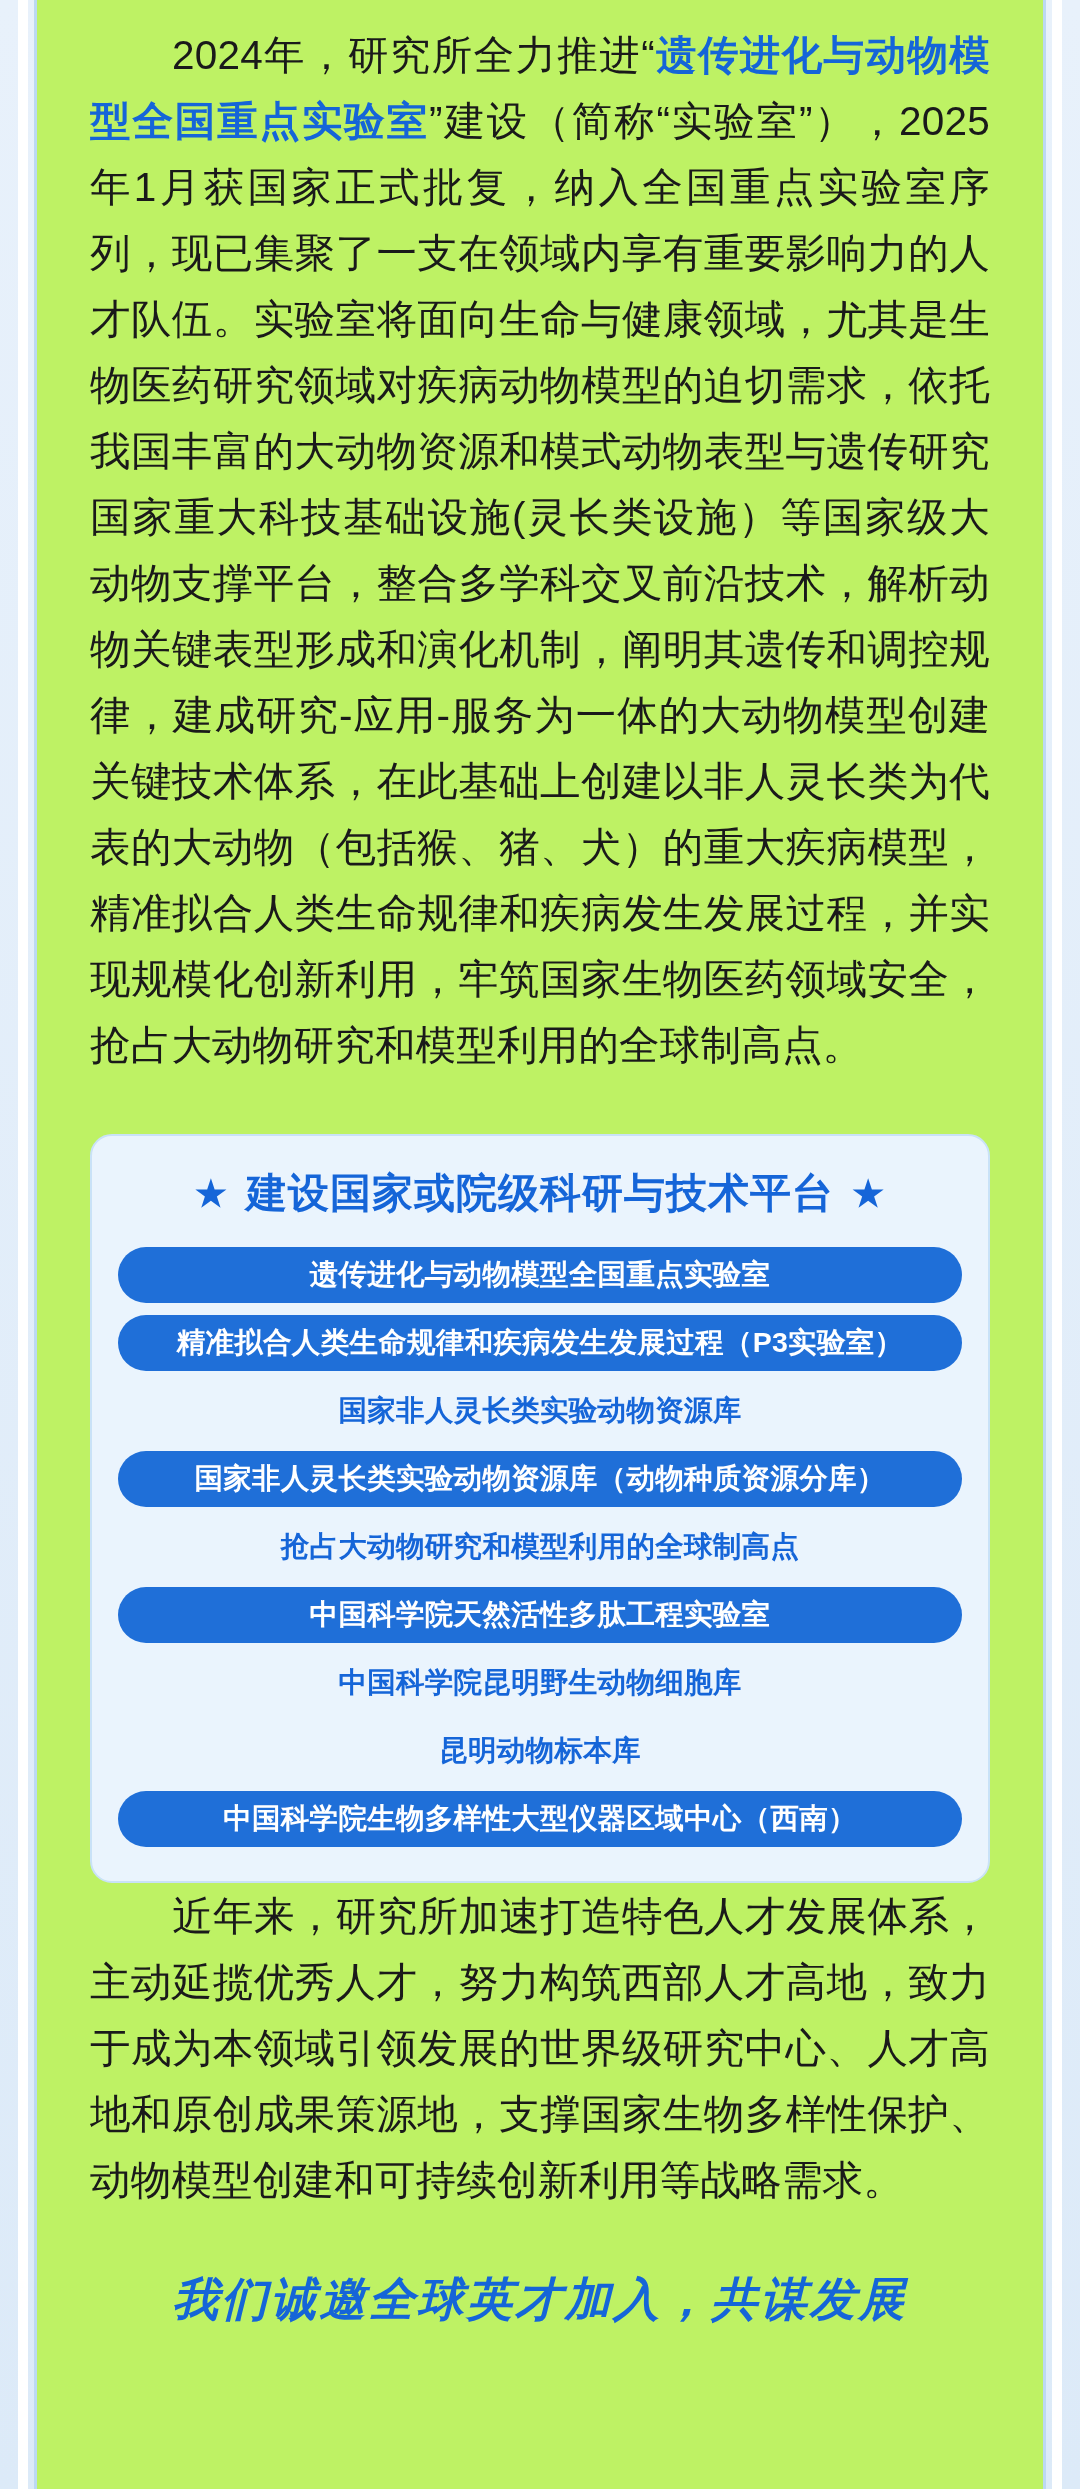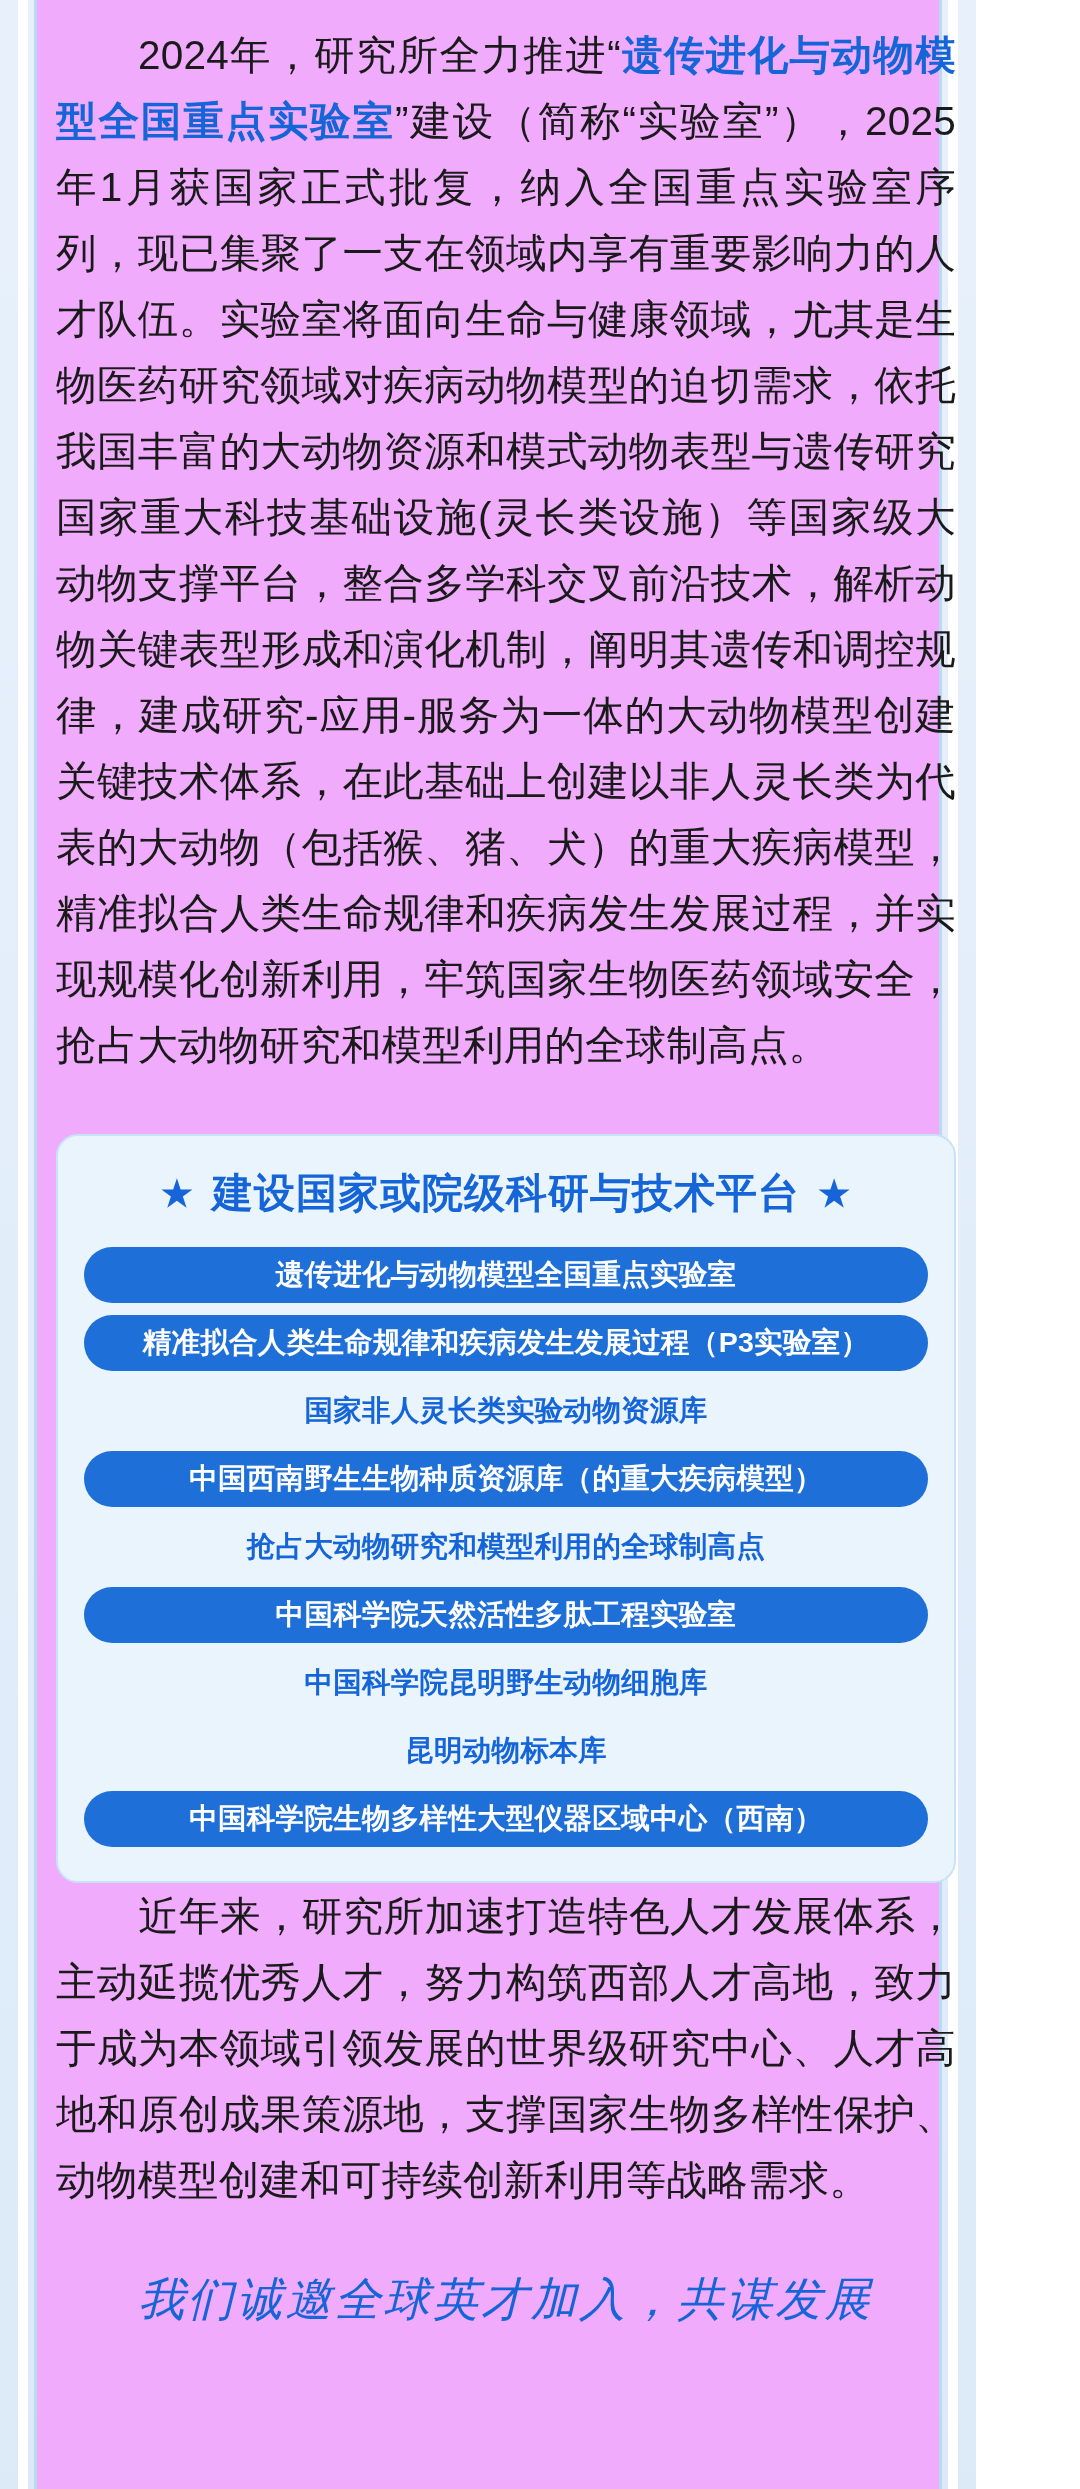--- a/index.html
+++ b/index.html
@@ -8,24 +8,24 @@
   }
   body {
     width: 1080px;
     min-height: 2489px;
     background: #ffffff;
     font-family: "Liberation Sans", sans-serif;
     -webkit-font-smoothing: antialiased;
   }
   .page {
     position: relative;
-    width: 976px;
+    width: 1080px;
     min-height: 2489px;
     box-sizing: border-box;
-    background: #f0abfc;
+    background: #bef264;
     overflow: hidden;
   }
   
   .rail {
     position: absolute;
     top: 0;
     bottom: 0;
     width: 34px;
     background: linear-gradient(180deg, #e8f1fb 0%, #dceaf8 100%);
   }
@@ -114,21 +114,21 @@
   }
   .plat-item:last-child { margin-bottom: 0; }
 
   .para2 { margin-top: 54px; }
 
   .invite {
     margin-top: 56px;
     text-align: center;
     color: #1565d8;
     font-size: 46px;
-    font-weight: normal;
+    font-weight: bold;
     font-style: italic;
     letter-spacing: 3px;
     font-family: "Liberation Serif", serif;
   }
 </style>
 </head>
 <body>
 
 <div class="page">
 
@@ -148,21 +148,21 @@
     <div class="platform-card">
       <div class="platform-title">
         <span class="star">★</span>
         <span>建设国家或院级科研与技术平台</span>
         <span class="star">★</span>
       </div>
       <div class="plat-list">
         <div class="plat-item filled">遗传进化与动物模型全国重点实验室</div>
         <div class="plat-item filled">精准拟合人类生命规律和疾病发生发展过程（P3实验室）</div>
         <div class="plat-item plain">国家非人灵长类实验动物资源库</div>
-        <div class="plat-item filled">中国西南野生生物种质资源库（的重大疾病模型）</div>
+        <div class="plat-item filled">国家非人灵长类实验动物资源库（动物种质资源分库）</div>
         <div class="plat-item plain">抢占大动物研究和模型利用的全球制高点</div>
         <div class="plat-item filled">中国科学院天然活性多肽工程实验室</div>
         <div class="plat-item plain">中国科学院昆明野生动物细胞库</div>
         <div class="plat-item plain">昆明动物标本库</div>
         <div class="plat-item filled">中国科学院生物多样性大型仪器区域中心（西南）</div>
       </div>
     </div>
 
     <p class="body-text para2">
       <span class="indent"></span><span>近年来，研究所加速打造特色人才发展体系，主动延揽优秀人才，努力构筑西部人才高地，致力于成为本领域引领发展的世界级研究中心、人才高地和原创成果策源地，支撑国家生物多样性保护、动物模型创建和可持续创新利用等战略需求。</span>

